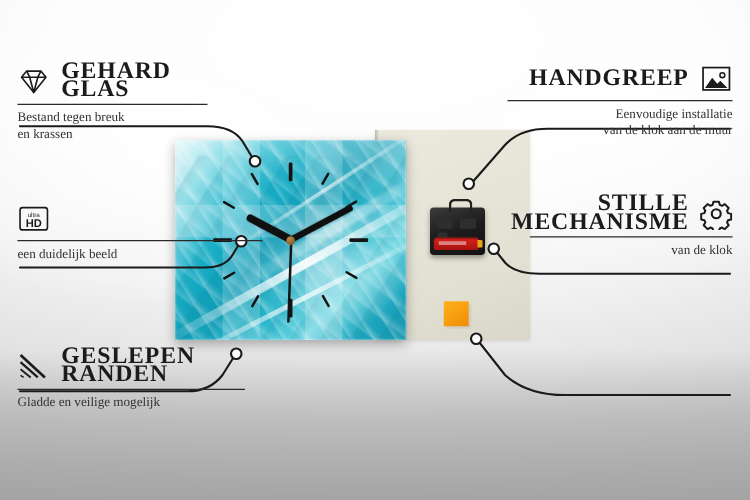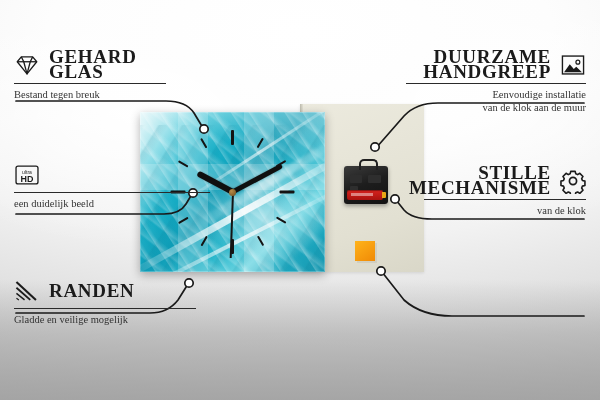--- a/index.html
+++ b/index.html
@@ -126,21 +126,21 @@
   .f-rule{height:1.4px;background:#2a2a2a;margin:4px 0 5px 0;}
   .f-sub{font-family:"Liberation Serif",serif;font-size:10.5px;
     line-height:12.4px;color:#333;}
   .f-icon{width:26px;height:26px;flex:0 0 26px;display:block;}
 
   
   #feat-gehard-glas{left:14px;top:50px;}
   #feat-hd-print{left:14px;top:162px;}
   #feat-geslepen-randen{left:14px;top:278px;}
   #feat-handgreep{left:372px;top:50px;}
-  #feat-mechanisme{left:372px;top:166px;}
+  #feat-mechanisme{left:372px;top:156px;}
   #feat-standhouder{left:372px;top:277px;}
 
   #feat-gehard-glas .f-rule{width:152px;}
   #feat-hd-print .f-rule{width:196px;}
   #feat-geslepen-randen .f-rule{width:182px;}
   #feat-handgreep .f-rule{width:180px;margin-left:auto;}
   #feat-mechanisme .f-rule{width:162px;margin-left:auto;}
   #feat-standhouder .f-rule{width:196px;margin-left:auto;}
 </style>
 </head>
@@ -231,20 +231,21 @@
             <path d="M9,6 L12,12 L16,27 L20,12 L23,6"></path>
         </g>
       </svg>
       <div>
         <div class="f-title">GEHARD</div>
         <div class="f-title">GLAS</div>
       </div>
     </div>
     <div class="f-rule"></div>
     <div class="f-sub">Bestand tegen breuk</div>
+    <div class="f-sub">en krassen</div>
   </div>
 
   <div class="feature left" id="feat-hd-print">
     <div class="f-head">
       <svg class="f-icon" viewBox="0 0 32 32">
         <rect x="2.5" y="5" width="27" height="22" rx="2.5" fill="none" stroke="#1b1b1b" stroke-width="1.6"></rect>
         <text x="16" y="14.5" font-family="Liberation Sans, sans-serif" font-size="6.2" text-anchor="middle" fill="#1b1b1b">ultra</text>
         <text x="16" y="24" font-family="Liberation Sans, sans-serif" font-size="11" font-weight="bold" text-anchor="middle" fill="#1b1b1b">HD</text>
       </svg>
     </div>
@@ -256,36 +257,36 @@
     <div class="f-head">
       <svg class="f-icon" viewBox="0 0 32 32">
         <g stroke="#1b1b1b" stroke-linecap="butt">
           <path d="M3,5 L27,27" stroke-width="2.6"></path>
           <path d="M3,12 L20,27" stroke-width="2.2"></path>
           <path d="M3,19 L13,27" stroke-width="1.8"></path>
           <path d="M3,25 L6,27" stroke-width="1.4"></path>
         </g>
       </svg>
       <div>
+        <div class="f-title">GESLEPEN</div>
         <div class="f-title">RANDEN</div>
       </div>
     </div>
     <div class="f-rule"></div>
     <div class="f-sub">Gladde en veilige mogelijk</div>
   </div>
 
   <div class="feature right" id="feat-handgreep">
     <div class="f-head">
       <svg class="f-icon" viewBox="0 0 32 32">
         <rect x="3" y="5" width="26" height="22" fill="none" stroke="#1b1b1b" stroke-width="1.7"></rect>
         <circle cx="22" cy="12.5" r="2.4" fill="none" stroke="#1b1b1b" stroke-width="1.5"></circle>
         <path d="M5,25 L12,15 L17,21 L20,18 L27,25 Z" fill="#1b1b1b"></path>
       </svg>
       <div>
-        <div class="f-title">DUURZAME</div>
         <div class="f-title">HANDGREEP</div>
       </div>
     </div>
     <div class="f-rule"></div>
     <div class="f-sub">Eenvoudige installatie</div>
     <div class="f-sub">van de klok aan de muur</div>
   </div>
 
   <div class="feature right" id="feat-mechanisme">
     <div class="f-head">

